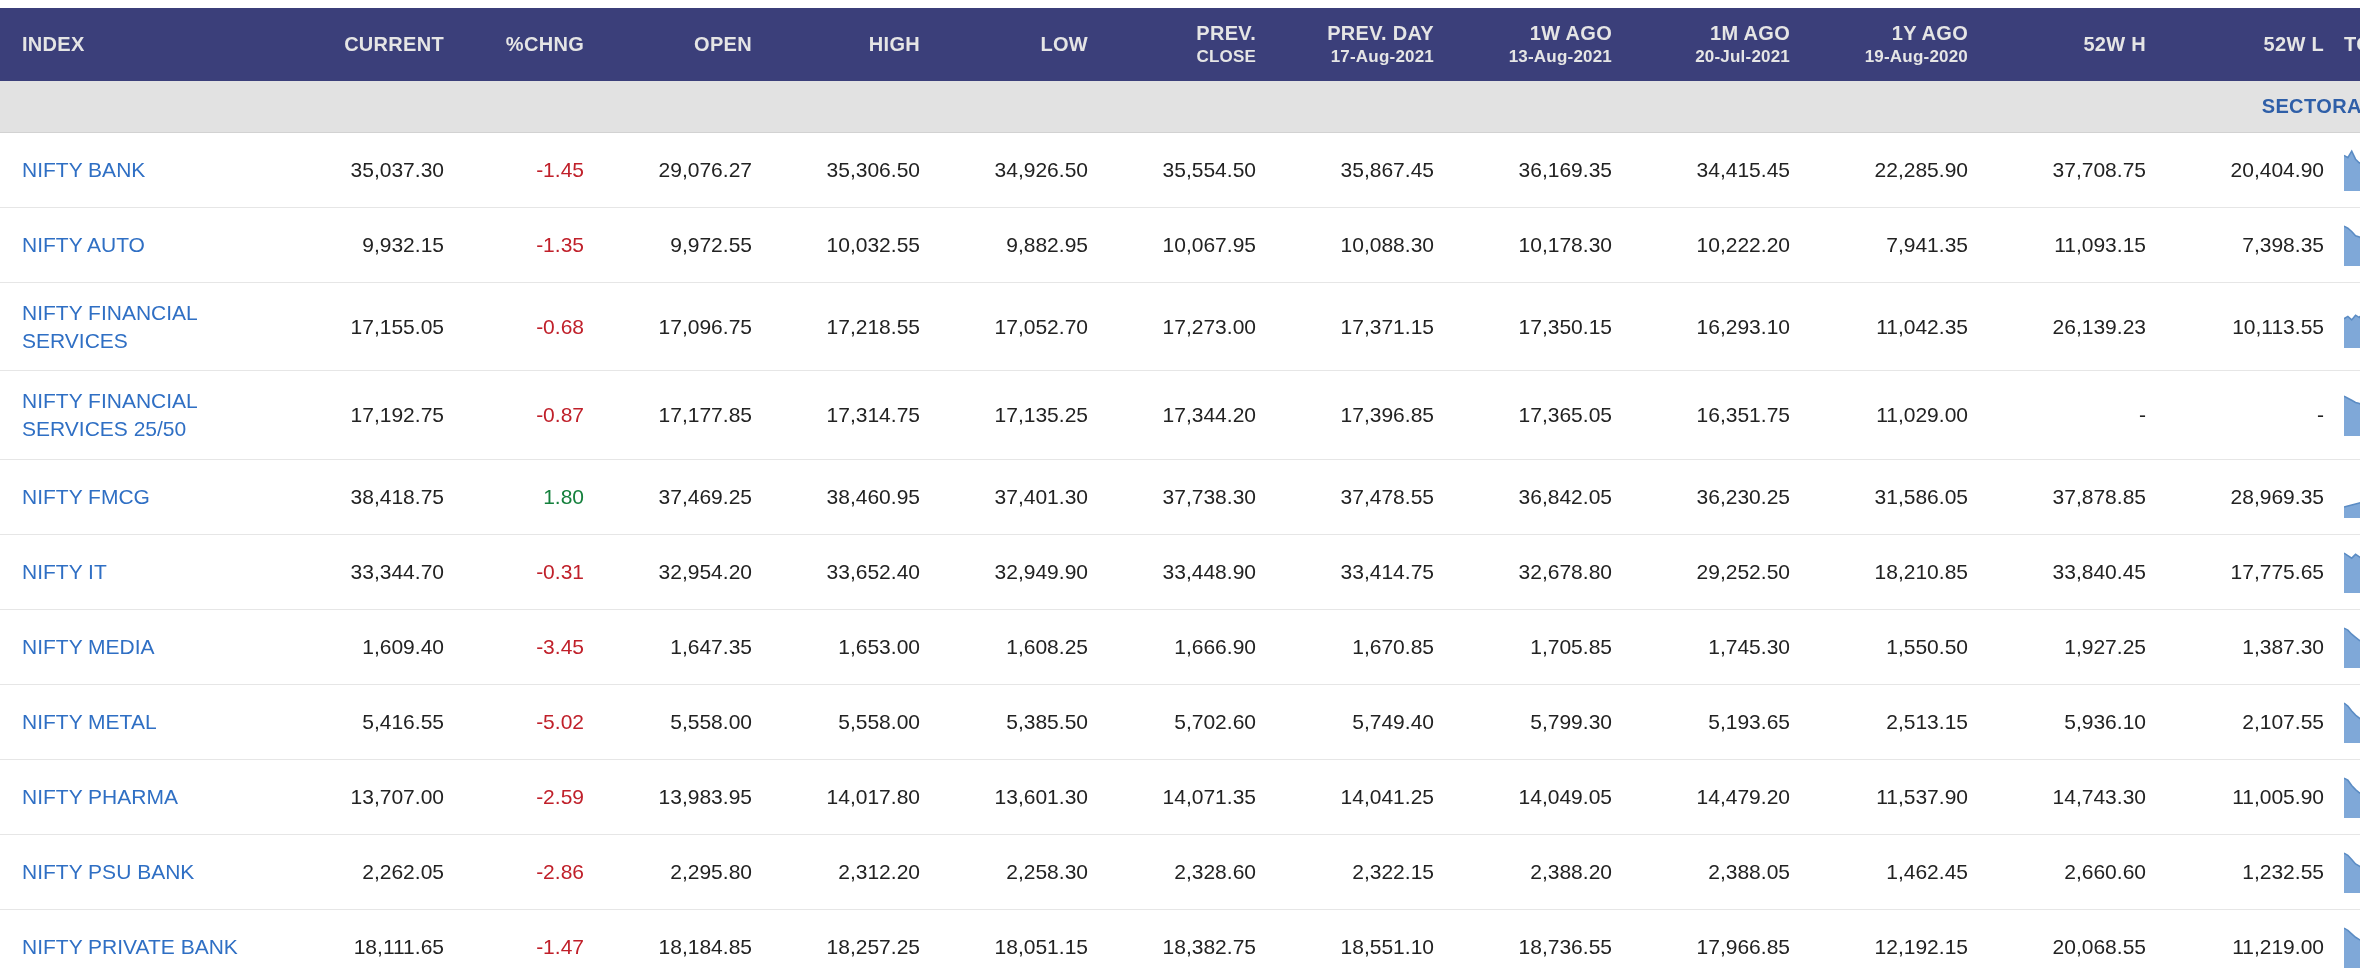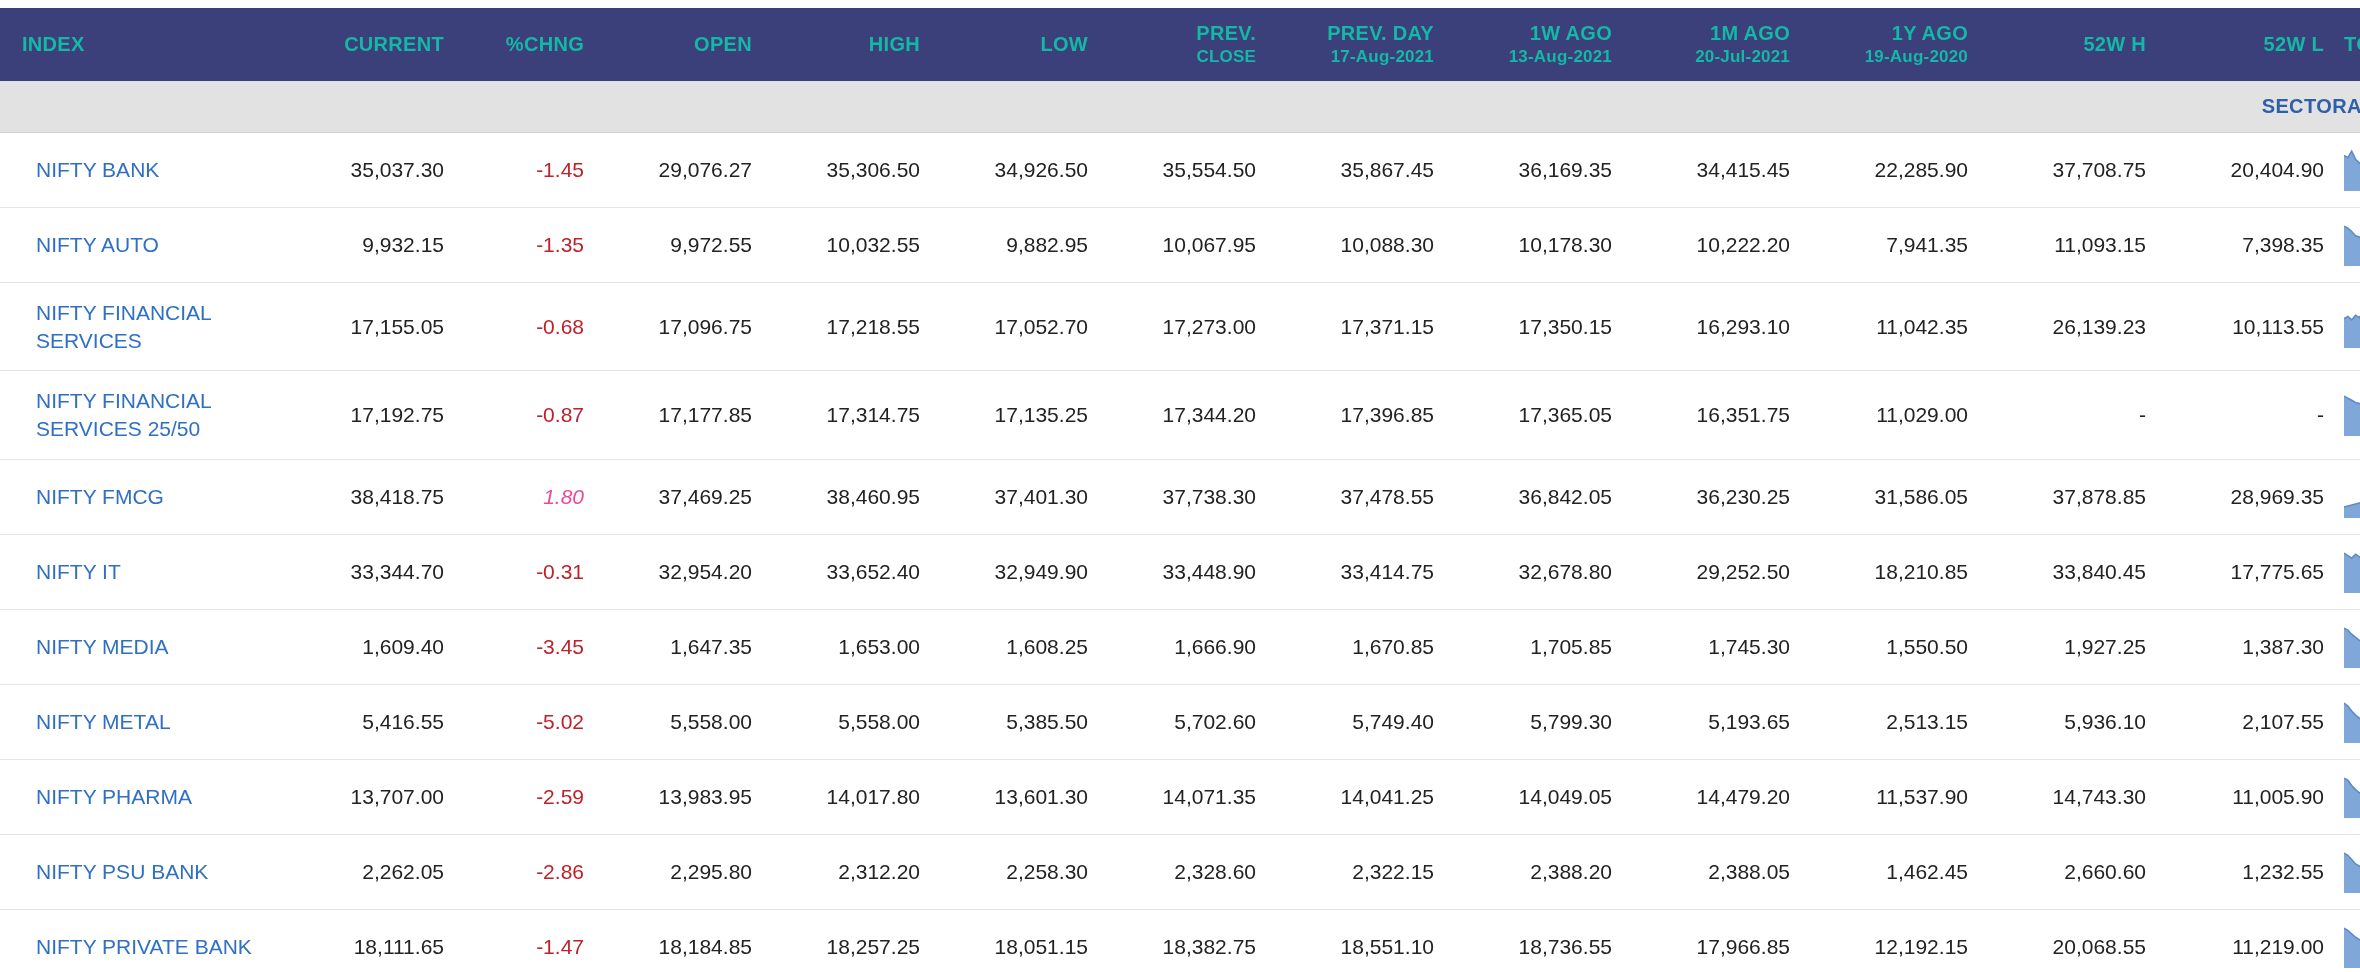--- a/index.html
+++ b/index.html
@@ -18,21 +18,21 @@
     box-sizing: border-box;
   }
   table.indices {
     border-collapse: collapse;
     width: 2310px;
     margin: 0 auto;
     table-layout: fixed;
   }
   thead th {
     background: #3b3f7a;
-    color: #14b8a6;
+    color: #e5e5e5;
     font-size: 20px;
     font-weight: bold;
     letter-spacing: 0.3px;
     padding: 14px 14px;
     vertical-align: middle;
     text-align: right;
     white-space: nowrap;
   }
   thead th.col-index {
     text-align: left;
@@ -63,31 +63,31 @@
     font-size: 21px;
     color: #222222;
     padding: 16px 14px;
     text-align: right;
     border-bottom: 1px solid #e6e6e6;
     vertical-align: middle;
     white-space: nowrap;
   }
   tbody td.name {
     text-align: left;
-    padding-left: 36px;
+    padding-left: 22px;
     color: #2f6fc4;
     white-space: normal;
     line-height: 1.32;
   }
   tbody td.name a {
     color: #2f6fc4;
     text-decoration: none;
   }
   td.chg-neg { color: #c0202a; }
-  td.chg-pos { color: #ec4899; font-style: italic; }
+  td.chg-pos { color: #15803d; }
   td.spark {
     text-align: left;
     padding-left: 6px;
     padding-right: 0;
   }
   td.spark svg { display: block; }
   
   col.c-index   { width: 290px; }
   col.c-num     { width: 168px; }
   col.c-chng    { width: 140px; }

